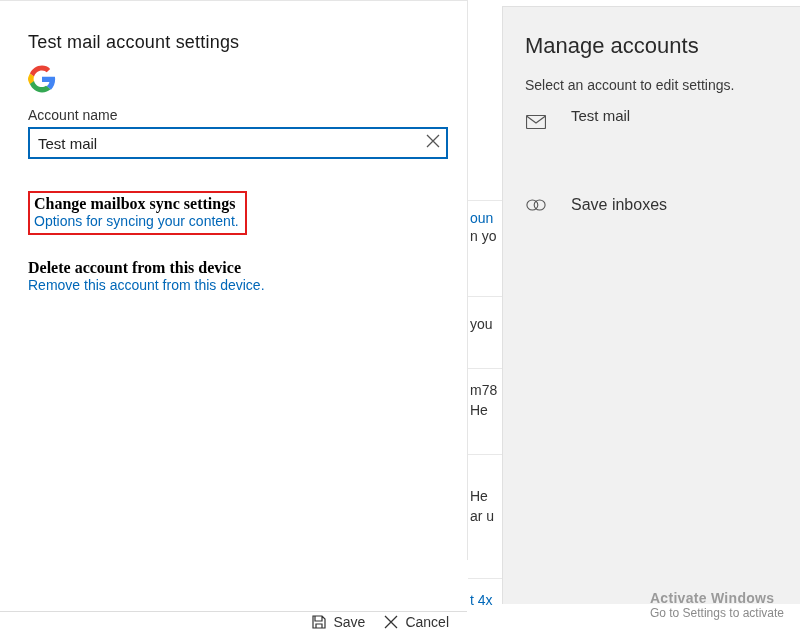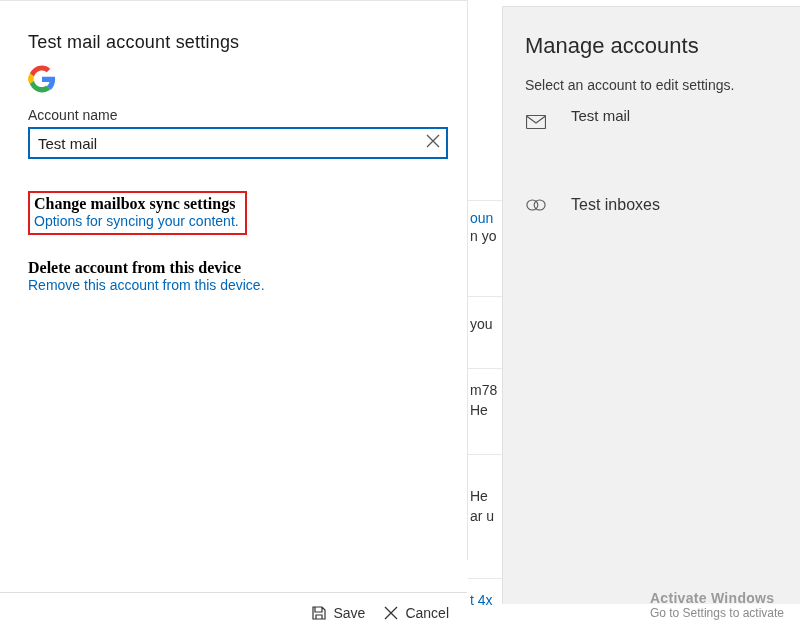--- a/index.html
+++ b/index.html
@@ -17,21 +17,21 @@
   .clear-x svg { width: 14px; height: 14px; display: block; }
 
   .opt-block { margin-left: 28px; margin-top: 12px; padding: 2px 2px 4px 2px; display: inline-block; }
   .opt-title { font-size: 16px; font-weight: 700; color: #000; font-family: Liberation Serif, serif; }
   .opt-desc { font-size: 14px; color: #0067b8; margin-top: 0px; }
   .highlight { border: 2px solid #e21b1b; padding: 2px 6px 4px 4px; }
 
   .opt-block2 { margin-left: 28px; margin-top: 24px; }
 
   
-  .bottom-bar { position: absolute; left: 0; bottom: 0; width: 467px; height: 40px; border-top: 1px solid #ddd; display: flex; align-items: center; justify-content: flex-end; background: #fff; }
+  .bottom-bar { position: absolute; left: 0; bottom: 0; width: 467px; height: 21px; border-top: 1px solid #ddd; display: flex; align-items: center; justify-content: flex-end; background: #fff; }
   .btn { display: flex; align-items: center; font-size: 14px; color: #333; margin-right: 18px; cursor: pointer; }
   .btn svg { width: 16px; height: 16px; margin-right: 6px; }
 
   
   .mid-strip { position: absolute; left: 467px; top: 0; width: 35px; height: 560px; background: #fff; border-left: 1px solid #e5e5e5; }
   .mid-item { position: absolute; left: 2px; font-size: 14px; color: #333; white-space: nowrap; }
   .mid-blue { color: #0067b8; }
   .mid-sep { position:absolute; left:0; right:0; border-top:1px solid #e8e8e8; }
 
   
@@ -134,21 +134,21 @@
     <span class="label">Test mail</span>
   </div>
 
   <div class="acct-row" style="margin-top:66px;">
     <span class="icon">
       <svg viewBox="0 0 22 14">
           <ellipse cx="7" cy="7" rx="6" ry="5.5" fill="none" stroke="#555" stroke-width="1.2"></ellipse>
           <ellipse cx="15" cy="7" rx="6" ry="5.5" fill="none" stroke="#555" stroke-width="1.2"></ellipse>
         </svg>
     </span>
-    <span class="label">Test inboxes</span>
+    <span class="label">Save inboxes</span>
   </div>
 
 </div>
 
 <div class="watermark">
   <div class="aw1">Activate Windows</div>
   <div>Go to Settings to activate</div>
 </div>
 
 </body></html>

